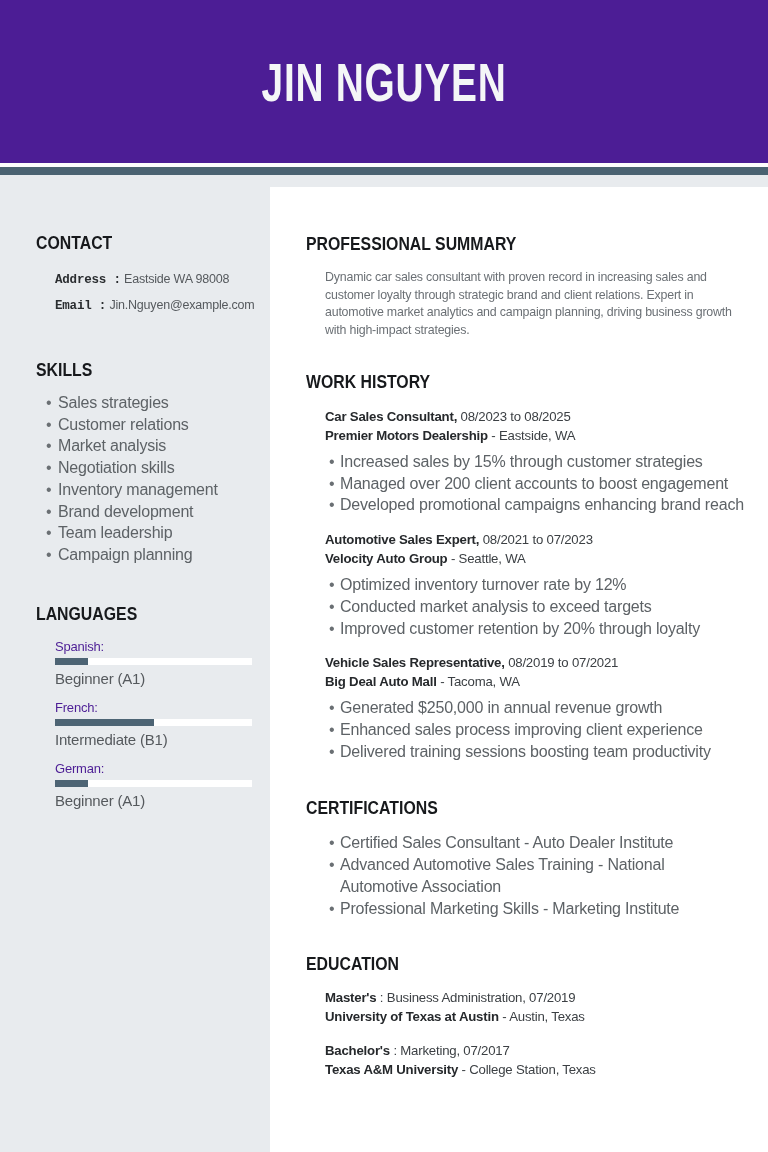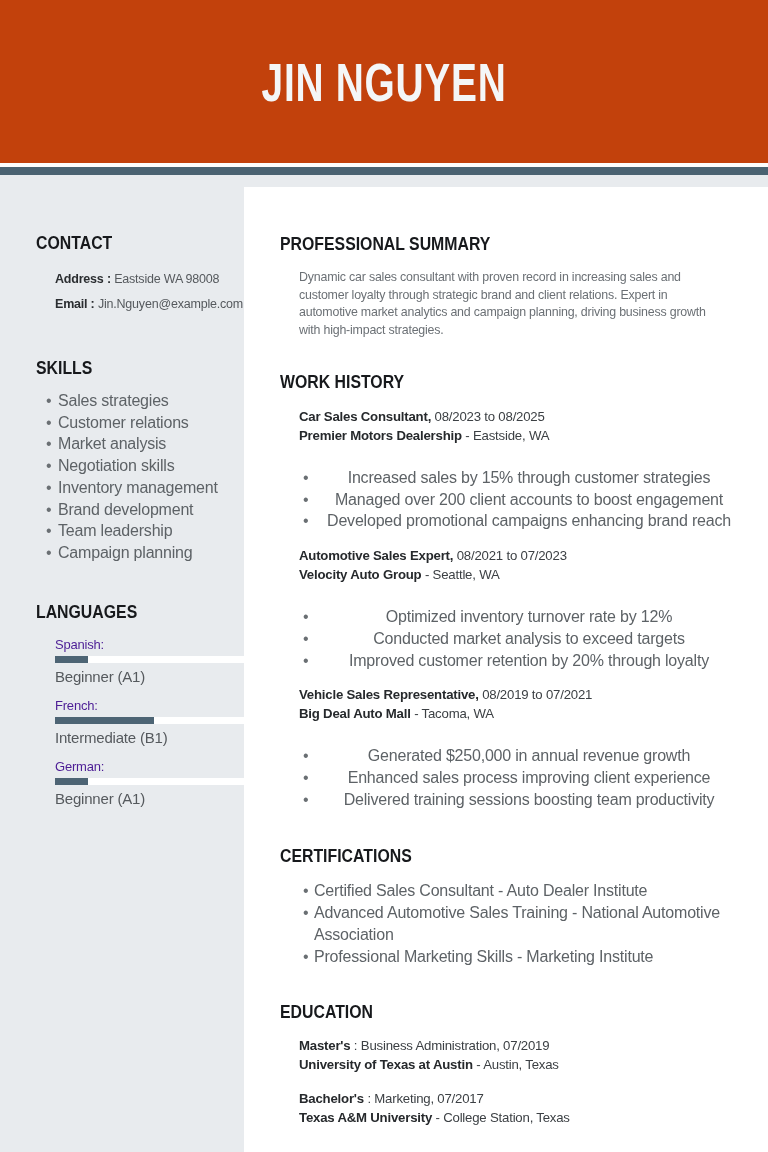--- a/index.html
+++ b/index.html
@@ -7,53 +7,53 @@
     width:768px;height:1152px;
     background:#e9ecef;
     font-family:"Liberation Sans",sans-serif;
     letter-spacing:-0.2px;
     overflow:hidden;
   }
   .page{width:768px;height:1152px;display:flex;flex-direction:column;}
 
   
   .header{
-    height:163px;background:#c2410c;
+    height:163px;background:#4c1d95;
     display:flex;align-items:center;justify-content:center;
   }
   .name{
     color:#f4f6f7;font-size:54px;font-weight:700;
     letter-spacing:1px;white-space:nowrap;
     transform:scaleX(0.72);transform-origin:center;
   }
   .rule-white{height:4px;background:#fdfdfd;}
   .rule-dark{height:8px;background:#4a6271;}
 
   
   .content{flex:1;display:flex;background:#e8ebee;min-height:0;}
   .sidebar{
-    width:244px;box-sizing:border-box;
+    width:270px;box-sizing:border-box;
     padding:58px 18px 0 36px;
   }
   .main{
     flex:1;background:#ffffff;margin-top:12px;
     box-sizing:border-box;padding:47px 24px 3px 36px;
   }
 
   
   .h{
     font-size:18px;font-weight:700;color:#17191c;
     letter-spacing:0;white-space:nowrap;
     transform:scaleX(0.88);transform-origin:left center;
   }
 
   
   .contact-list{margin:13px 0 0 19px;}
   .contact-item{font-size:12.5px;line-height:25px;color:#55595d;white-space:nowrap;}
-  .contact-item b{color:#2a2d30;font-weight:700;}
+  .contact-item b{color:#2a2d30;font-weight:700;font-family:Liberation Mono, monospace;}
 
   
   .skills-h{margin-top:41px;}
   ul.dots{list-style:none;margin:11px 0 0 0;padding:0 0 0 22px;}
   ul.dots li{
     position:relative;font-size:16px;line-height:21.7px;color:#5d6266;
   }
   ul.dots li::before{
     content:"•";position:absolute;left:-12px;color:#6a6f73;
   }
@@ -69,21 +69,21 @@
 
   
   .summary-text{
     margin:14px 0 0 19px;max-width:420px;
     font-size:12.4px;line-height:17.5px;color:#6b7075;
   }
   .work-h{margin-top:33px;}
   .job{margin:15px 0 0 19px;}
   .job-line{font-size:13.2px;line-height:18.5px;color:#3c4044;white-space:nowrap;}
   .job-line b{color:#26292c;font-weight:700;}
-  .job ul.dots{margin-top:22px;padding-left:15px;text-align:center;}
+  .job ul.dots{margin-top:6px;padding-left:15px;}
   .job ul.dots li::before{left:-11px;}
   .certs-h{margin-top:36px;}
   .certs ul.dots{margin:13px 0 0 19px;padding-left:15px;}
   .certs ul.dots li{line-height:22px;}
   .certs ul.dots li::before{left:-11px;}
   .edu-h{margin-top:34px;}
   .degree{margin:14px 0 0 19px;}
   .degree + .degree{margin-top:16px;}
 </style>
 </head>

